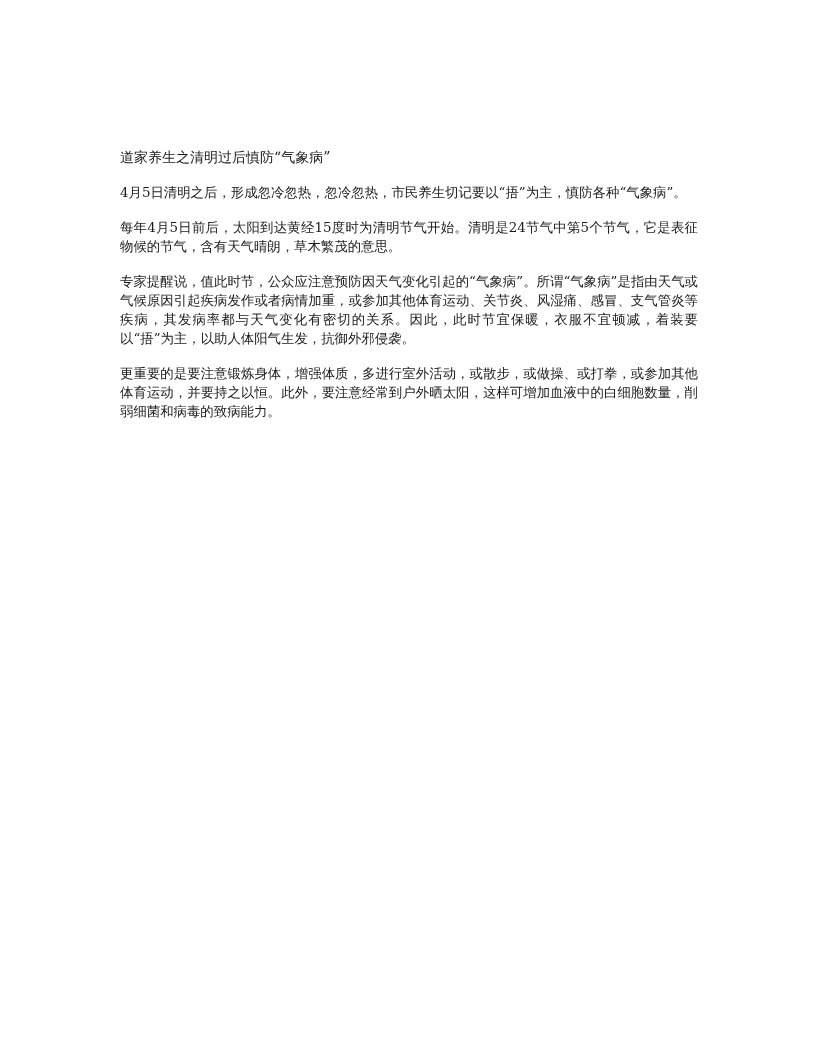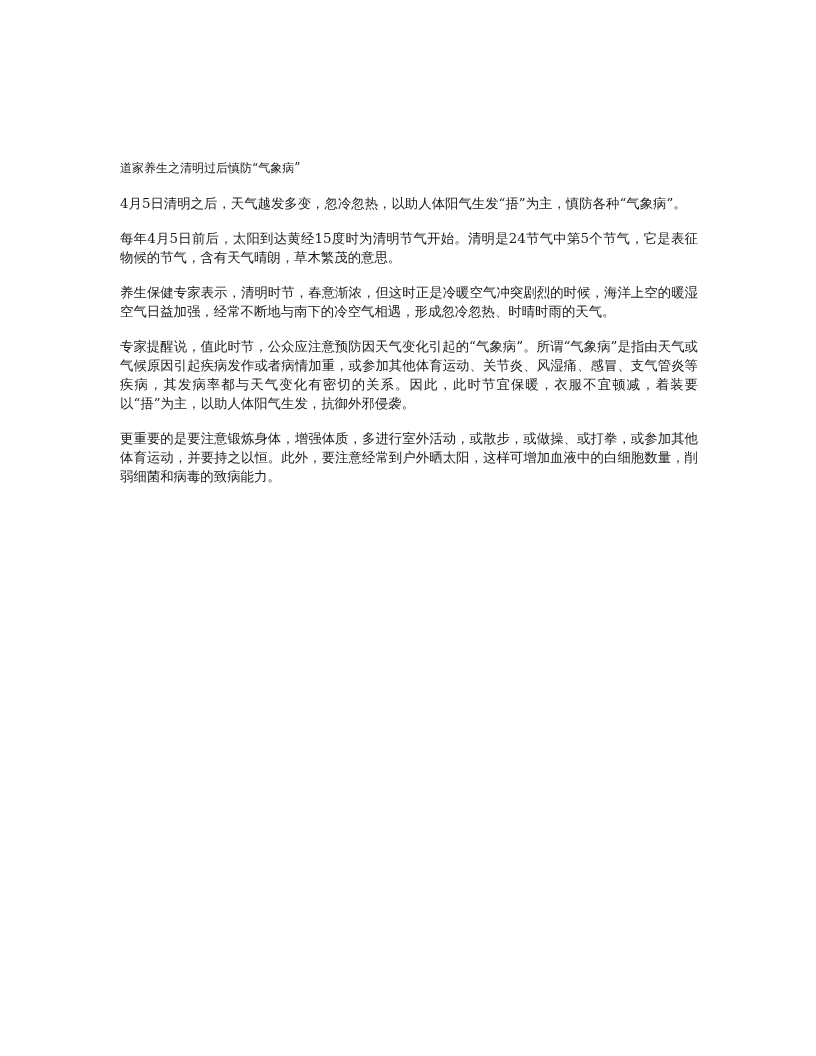--- a/index.html
+++ b/index.html
@@ -8,26 +8,25 @@
     position: absolute;
     left: 120px;
     top: 148px;
     width: 578px;
     font-family: "DejaVu Serif", "Liberation Serif", serif;
     font-size: 13.4px;
     line-height: 19px;
     color: #1a1a1a;
     text-align: justify;
   }
-  .title { margin: 11px 0 16px 0; font-weight: normal; font-size: 12px; }
+  .title { margin: 0 0 16px 0; font-weight: normal; font-size: 14px; }
   .para { margin: 0 0 16px 0; }
 </style>
 </head>
 <body>
 
 <div class="page">
   <p class="title">道家养生之清明过后慎防“气象病”</p>
-  <p class="para">4月5日清明之后，天气越发多变，忽冷忽热，以助人体阳气生发“捂”为主，慎防各种“气象病”。</p>
+  <p class="para">4月5日清明之后，形成忽冷忽热，忽冷忽热，市民养生切记要以“捂”为主，慎防各种“气象病”。</p>
   <p class="para">每年4月5日前后，太阳到达黄经15度时为清明节气开始。清明是24节气中第5个节气，它是表征物候的节气，含有天气晴朗，草木繁茂的意思。</p>
-  <p class="para">养生保健专家表示，清明时节，春意渐浓，但这时正是冷暖空气冲突剧烈的时候，海洋上空的暖湿空气日益加强，经常不断地与南下的冷空气相遇，形成忽冷忽热、时晴时雨的天气。</p>
   <p class="para">专家提醒说，值此时节，公众应注意预防因天气变化引起的“气象病”。所谓“气象病”是指由天气或气候原因引起疾病发作或者病情加重，或参加其他体育运动、关节炎、风湿痛、感冒、支气管炎等疾病，其发病率都与天气变化有密切的关系。因此，此时节宜保暖，衣服不宜顿减，着装要以“捂”为主，以助人体阳气生发，抗御外邪侵袭。</p>
   <p class="para">更重要的是要注意锻炼身体，增强体质，多进行室外活动，或散步，或做操、或打拳，或参加其他体育运动，并要持之以恒。此外，要注意经常到户外晒太阳，这样可增加血液中的白细胞数量，削弱细菌和病毒的致病能力。</p>
 </div>
 
 </body></html>

